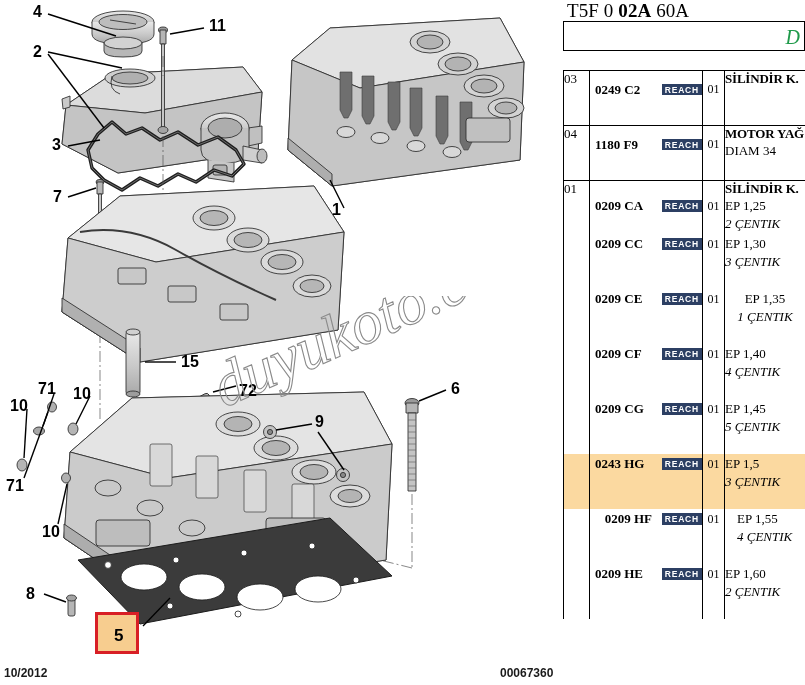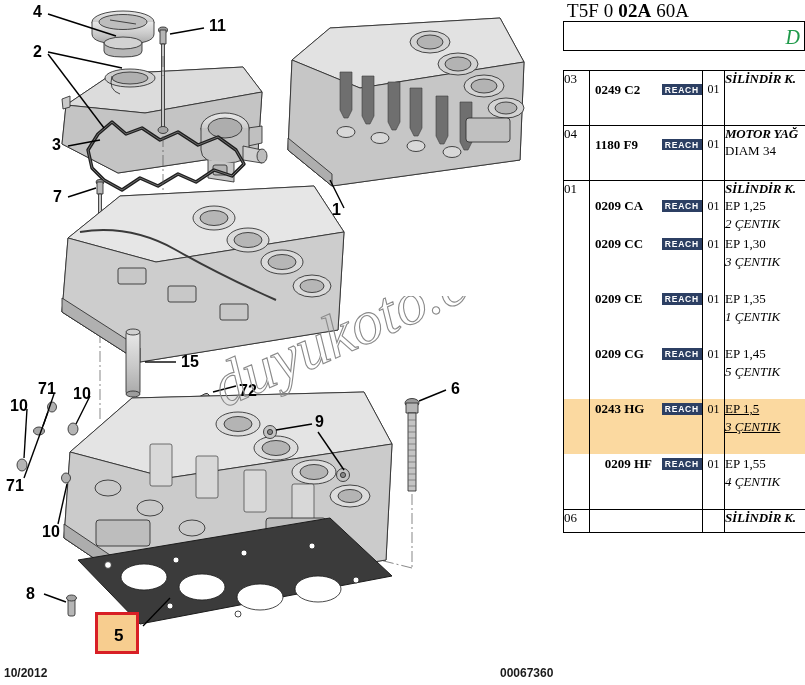--- a/index.html
+++ b/index.html
@@ -181,21 +181,20 @@
     justify-content: center;
     font-size: 12px;
   }
   .desc-head {
     font-weight: bold;
     font-size: 13px;
     height: 15px;
     line-height: 15px;
     white-space: nowrap;
     letter-spacing: -.2px;
-    font-style: italic;
   }
   .desc-line {
     height: 19px;
     line-height: 19px;
     white-space: nowrap;
     font-size: 13px;
   }
   .desc-line.ital {
     font-style: italic;
     height: 17px;
@@ -616,32 +615,51 @@
           <div class="ref-line">
             <span class="ref-code">0209 CE</span>
             <span class="reach-badge">REACH</span>
           </div>
           <div style="height:36px"></div>
         </td>
         <td class="cell-qty" style="border-top:none;border-bottom:none;">
           <div class="qty-line">01</div>
           <div style="height:36px"></div>
         </td>
-        <td class="cell-desc" style="border-top:none;border-bottom:none;">
+        <td class="cell-desc" style="border-top:none;border-bottom:none;text-align:center;">
           <div class="desc-line">EP 1,35</div>
           <div class="desc-line ital">1 ÇENTIK</div>
           <div style="height:19px"></div>
         </td>
       </tr>
-
 
       <tr>
         <td class="cell-idx" style="border-top:none;border-bottom:none;"></td>
         <td class="cell-ref" style="border-top:none;border-bottom:none;">
           <div class="ref-line">
+            <span class="ref-code">0209 CF</span>
+            <span class="reach-badge">REACH</span>
+          </div>
+          <div style="height:36px"></div>
+        </td>
+        <td class="cell-qty" style="border-top:none;border-bottom:none;">
+          <div class="qty-line">01</div>
+          <div style="height:36px"></div>
+        </td>
+        <td class="cell-desc" style="border-top:none;border-bottom:none;">
+          <div class="desc-line">EP 1,40</div>
+          <div class="desc-line ital">4 ÇENTIK</div>
+          <div style="height:19px"></div>
+        </td>
+      </tr>
+
+      <tr>
+        <td class="cell-idx" style="border-top:none;border-bottom:none;"></td>
+        <td class="cell-ref" style="border-top:none;border-bottom:none;">
+          <div class="ref-line">
             <span class="ref-code">0209 CG</span>
             <span class="reach-badge">REACH</span>
           </div>
           <div style="height:36px"></div>
         </td>
         <td class="cell-qty" style="border-top:none;border-bottom:none;">
           <div class="qty-line">01</div>
           <div style="height:36px"></div>
         </td>
         <td class="cell-desc" style="border-top:none;border-bottom:none;">
@@ -657,57 +675,64 @@
           <div class="ref-line">
             <span class="ref-code">0243 HG</span>
             <span class="reach-badge">REACH</span>
           </div>
           <div style="height:36px"></div>
         </td>
         <td class="cell-qty" style="border-top:none;border-bottom:none;">
           <div class="qty-line">01</div>
           <div style="height:36px"></div>
         </td>
-        <td class="cell-desc" style="border-top:none;border-bottom:none;text-decoration:underline;">
+        <td class="cell-desc" style="border-top:none;border-bottom:none;">
           <div class="desc-line">EP 1,5</div>
           <div class="desc-line ital">3 ÇENTIK</div>
           <div style="height:19px"></div>
         </td>
       </tr>
 
       <tr>
         <td class="cell-idx" style="border-top:none;border-bottom:none;"></td>
         <td class="cell-ref" style="border-top:none;border-bottom:none;text-align:center;">
           <div class="ref-line">
             <span class="ref-code">0209 HF</span>
             <span class="reach-badge">REACH</span>
           </div>
           <div style="height:36px"></div>
         </td>
         <td class="cell-qty" style="border-top:none;border-bottom:none;">
           <div class="qty-line">01</div>
           <div style="height:36px"></div>
         </td>
-        <td class="cell-desc" style="border-top:none;border-bottom:none;">
+        <td class="cell-desc" style="border-top:none;border-bottom:none;padding-left:12px;">
           <div class="desc-line">EP 1,55</div>
           <div class="desc-line ital">4 ÇENTIK</div>
           <div style="height:19px"></div>
         </td>
       </tr>
 
-
-
       <tr>
-        <td class="cell-idx">06</td>
-        <td class="cell-ref">
-            <div style="height:22px"></div>
-          </td>
-        <td class="cell-qty">
-            <div style="height:22px"></div>
-          </td>
-        <td class="cell-desc">
-          <div class="desc-head">SİLİNDİR K.</div>
-        </td>
-      </tr>
+        <td class="cell-idx" style="border-top:none;border-bottom:none;"></td>
+        <td class="cell-ref" style="border-top:none;border-bottom:none;">
+          <div class="ref-line">
+            <span class="ref-code">0209 HE</span>
+            <span class="reach-badge">REACH</span>
+          </div>
+          <div style="height:36px"></div>
+        </td>
+        <td class="cell-qty" style="border-top:none;border-bottom:none;">
+          <div class="qty-line">01</div>
+          <div style="height:36px"></div>
+        </td>
+        <td class="cell-desc" style="border-top:none;border-bottom:none;">
+          <div class="desc-line">EP 1,60</div>
+          <div class="desc-line ital">2 ÇENTIK</div>
+          <div style="height:19px"></div>
+        </td>
+      </tr>
+
+
 
     </tbody>
   </table>
 </div>
 
 </body></html>

